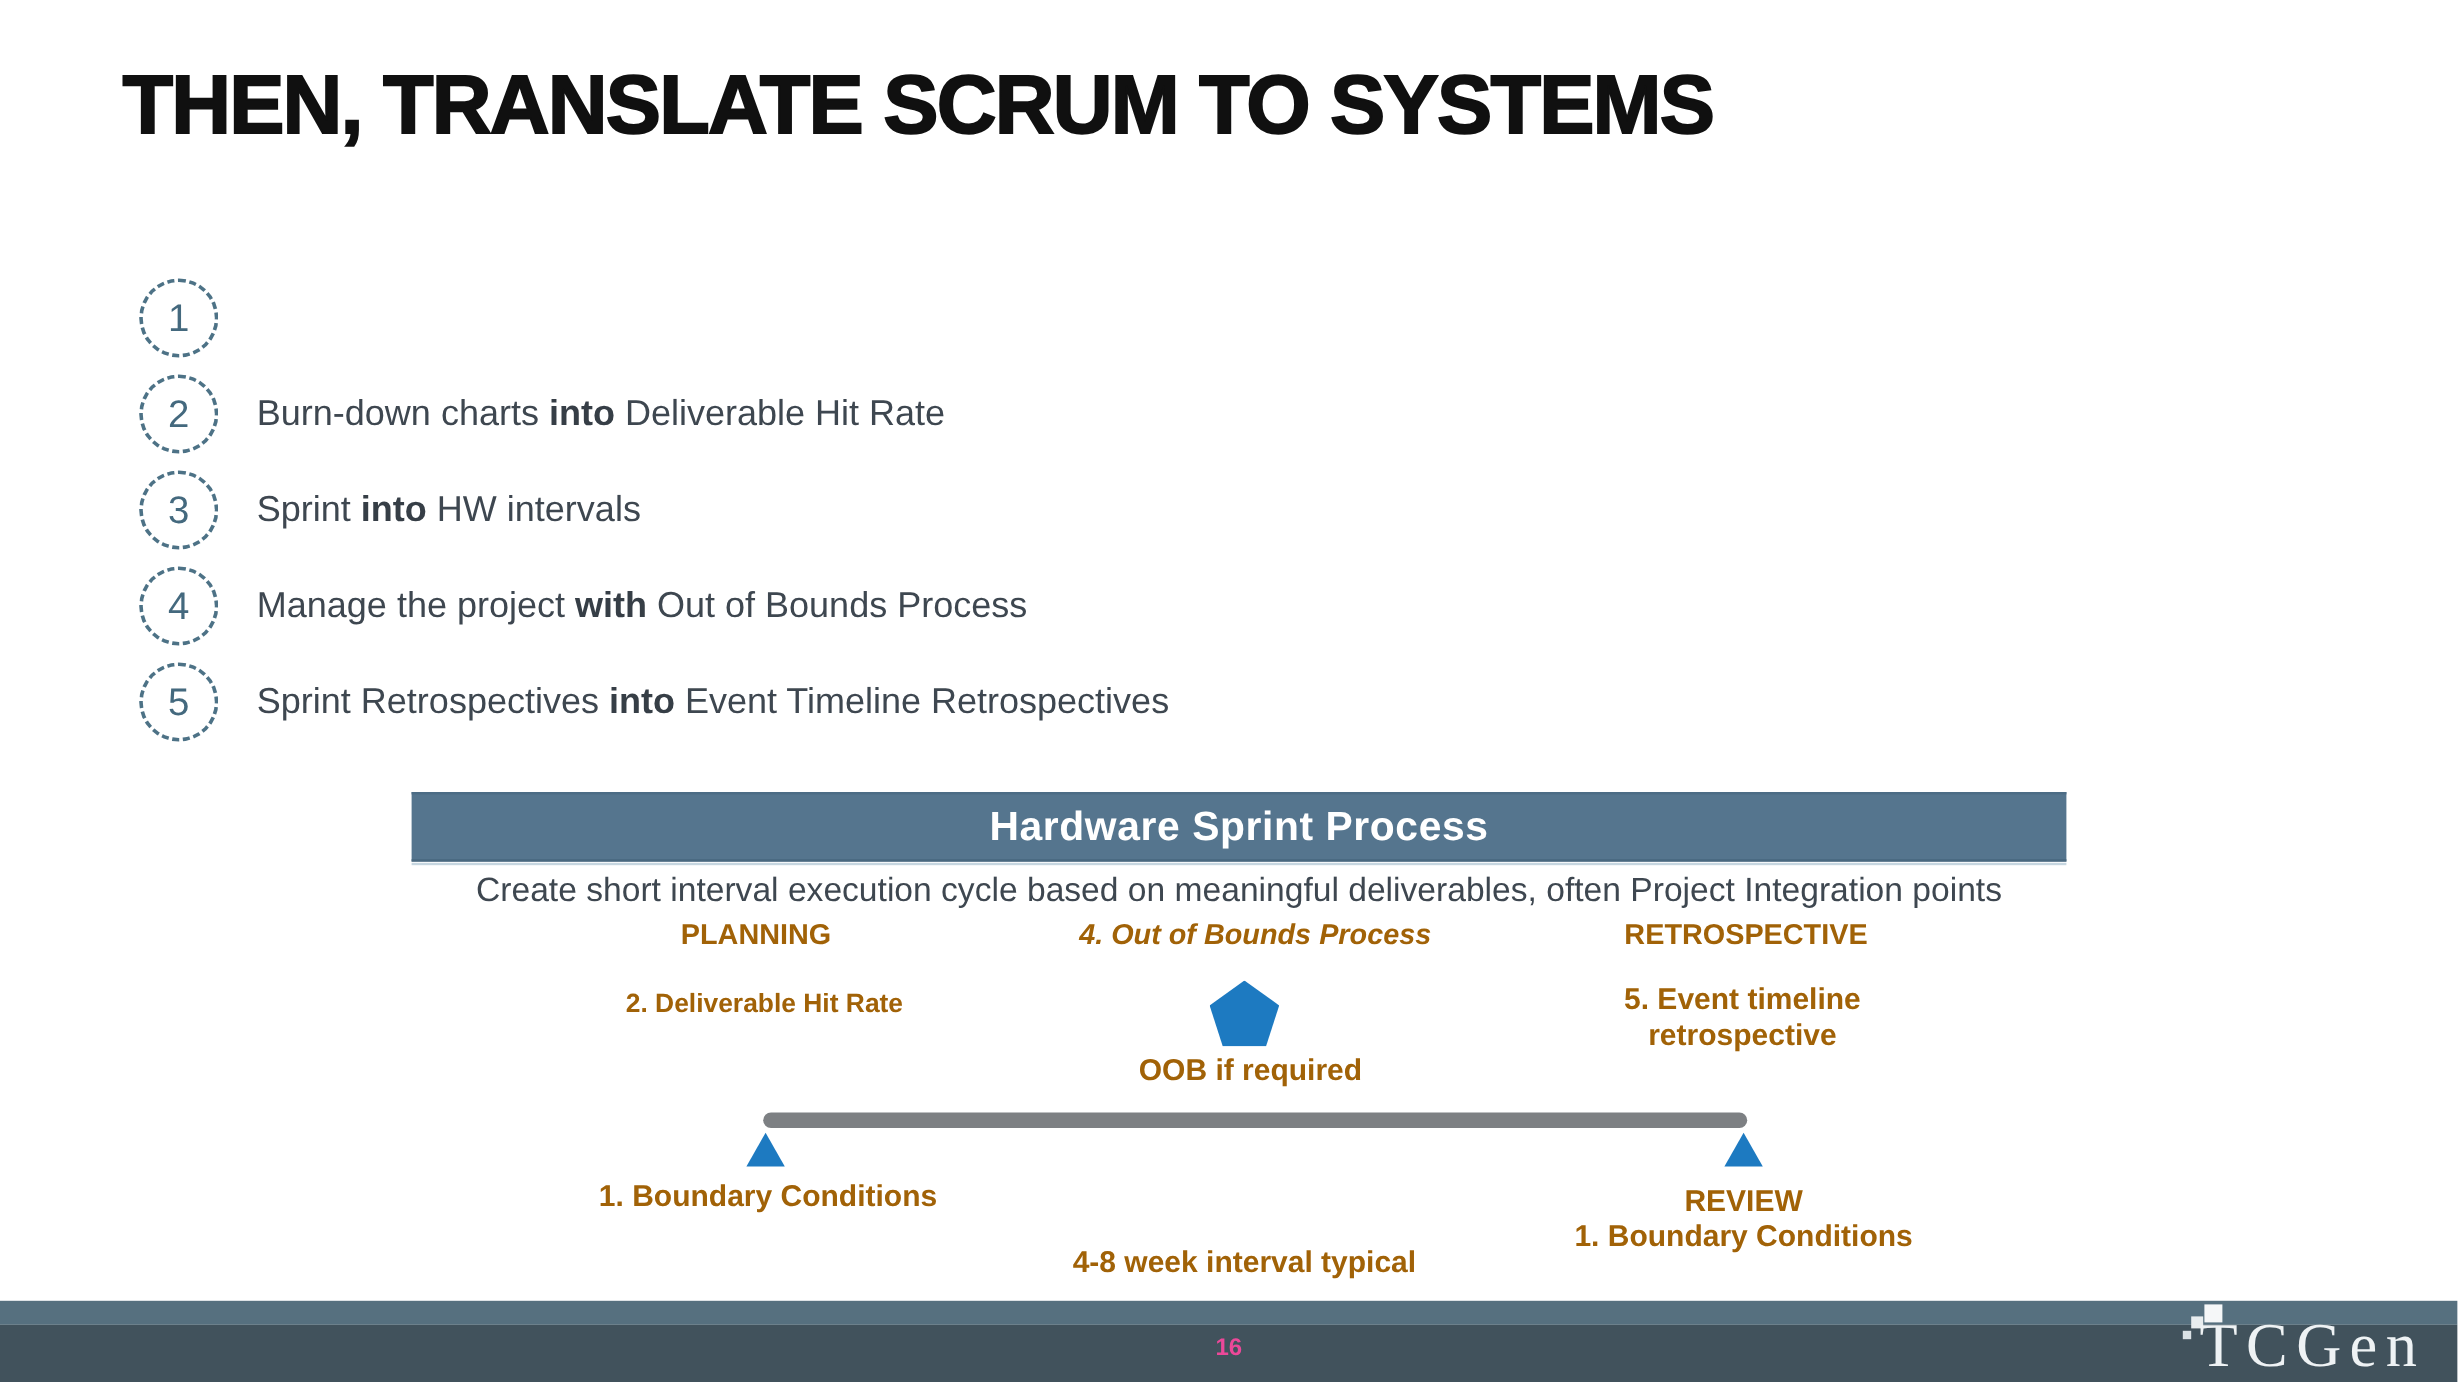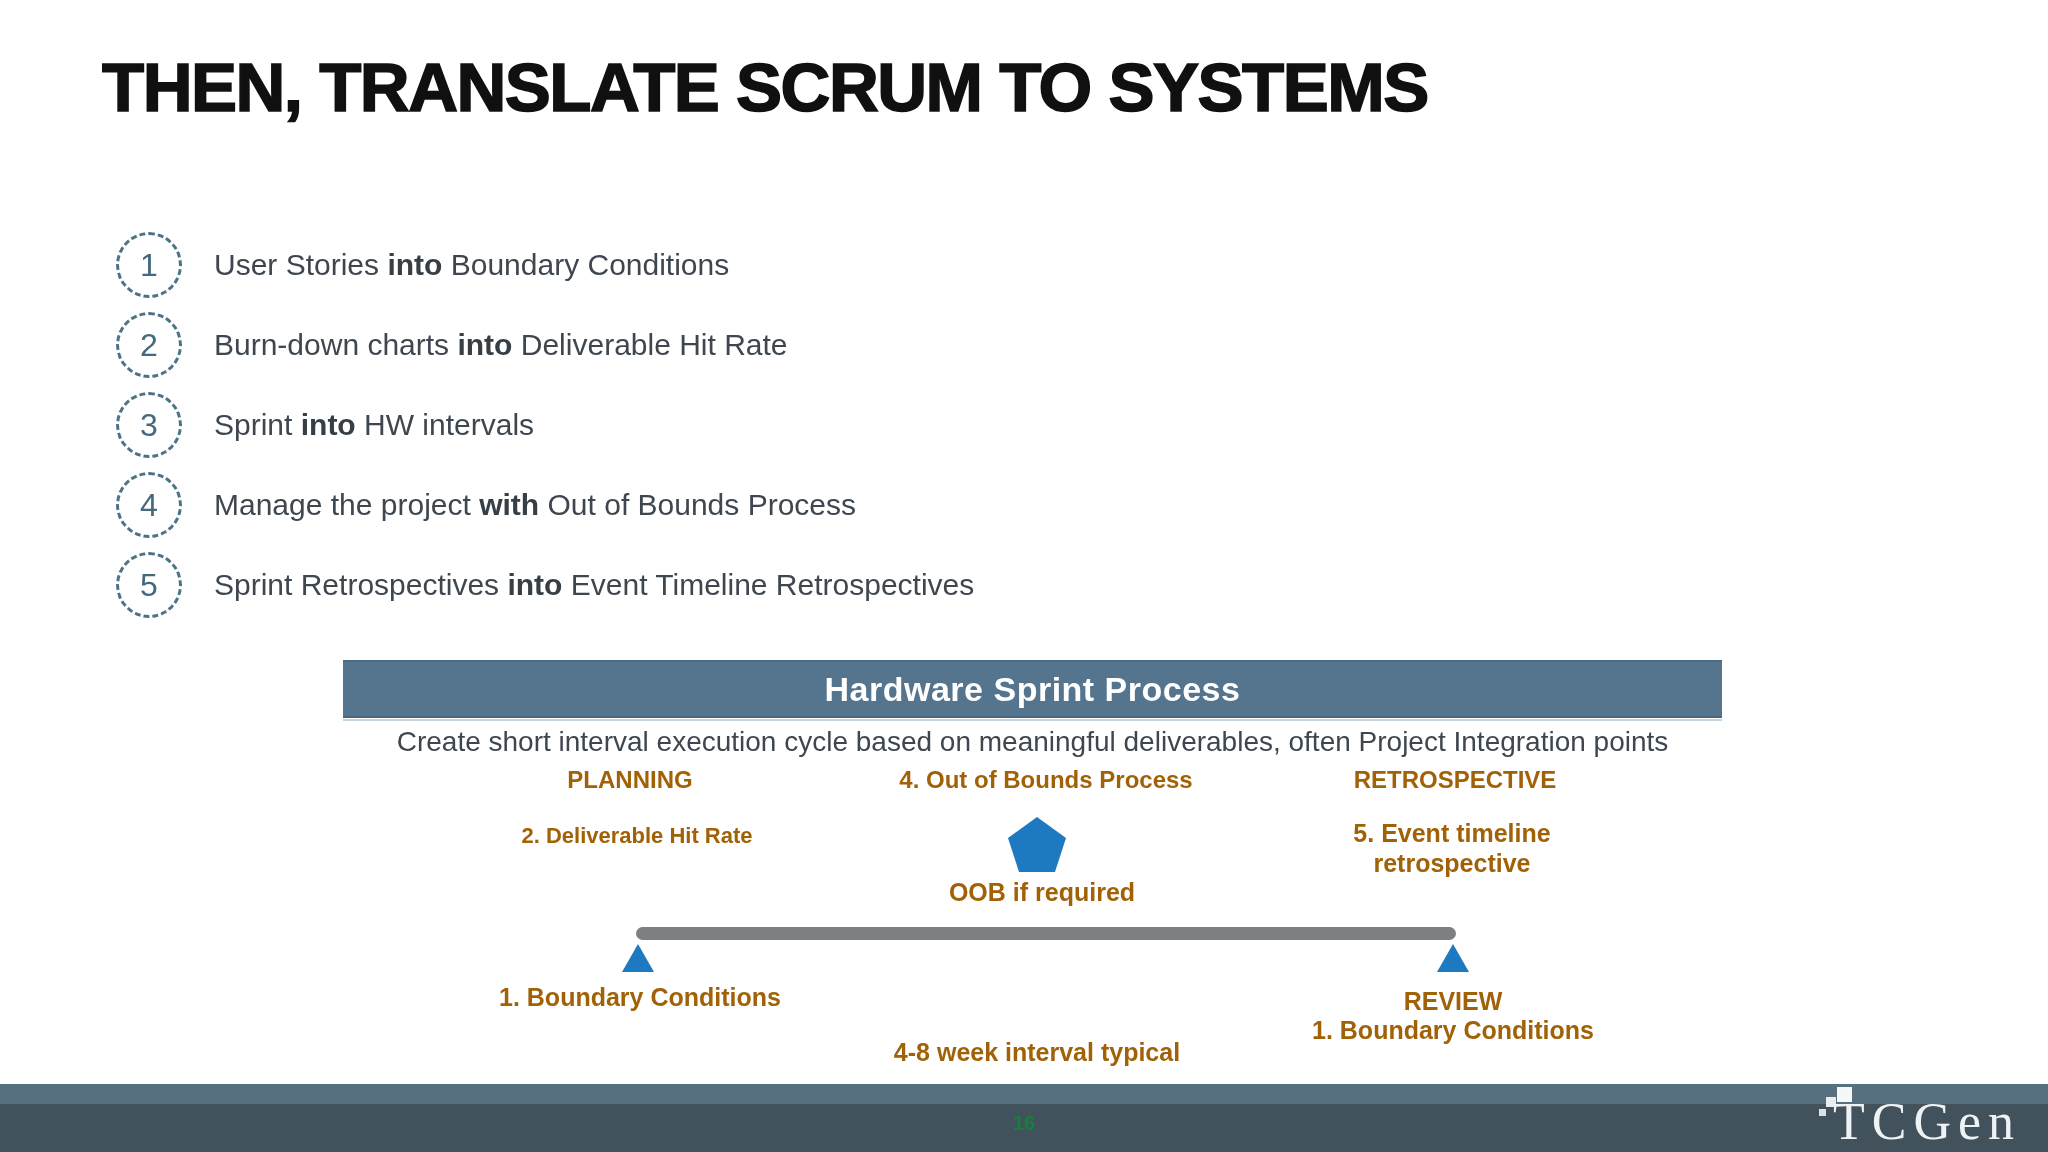--- a/index.html
+++ b/index.html
@@ -41,21 +41,21 @@
     background:#c6d6e0;
   }
   .diag-title{color:#ffffff;font-size:34px;font-weight:bold;letter-spacing:0.5px;}
   .diag-subtitle{
     position:absolute;left:343px;top:726px;width:1379px;
     text-align:center;font-size:28px;color:#3e4750;
   }
   .dlabel{position:absolute;text-align:center;font-weight:bold;color:#a16207;}
   .col-head{top:766px;font-size:24px;}
   .col-planning{left:480px;width:300px;}
-  .col-oob{left:846px;width:400px;}
+  .col-oob{left:846px;width:400px;font-style:italic;}
   .col-retro{left:1305px;width:300px;}
   .lbl-deliverable{left:437px;width:400px;top:823px;font-size:22px;}
   .lbl-event{left:1302px;width:300px;top:818px;font-size:25px;line-height:30px;}
   .lbl-oobreq{left:892px;width:300px;top:878px;font-size:25px;}
   .lbl-boundary-left{left:440px;width:400px;top:983px;font-size:25px;}
   .lbl-review{left:1253px;width:400px;top:987px;font-size:25px;line-height:29px;}
   .lbl-interval{left:837px;width:400px;top:1038px;font-size:25px;}
   .pentagon{
     position:absolute;left:1008px;top:817px;width:58px;height:55px;
     background:#1d7ac1;
@@ -70,21 +70,21 @@
     border-left:16px solid transparent;border-right:16px solid transparent;
     border-bottom:28px solid #1d7ac1;
   }
   .tri-left{left:622px;top:944px;}
   .tri-right{left:1437px;top:944px;}
   
   .band-light{position:absolute;left:0;top:1084px;width:2048px;height:20px;background:#56707f;}
   .band-dark{position:absolute;left:0;top:1104px;width:2048px;height:48px;background:#41525c;}
   .page-num{
     position:absolute;left:0;top:1112px;width:2048px;text-align:center;
-    color:#15803d;font-size:20px;font-weight:bold;
+    color:#ec4899;font-size:20px;font-weight:bold;
   }
   .logo-text{
     position:absolute;left:1833px;top:1096px;
     font-family:"Liberation Serif",serif;font-size:52px;line-height:1.0;
     color:#eef2f4;letter-spacing:7px;
   }
   .logo-sq{position:absolute;}
   .sq-large{left:1837px;top:1087px;width:15px;height:15px;background:#f5f7f8;}
   .sq-mid{left:1826px;top:1097px;width:10px;height:10px;background:#e8edef;}
   .sq-small{left:1819px;top:1109px;width:7px;height:7px;background:#dbe2e6;}
@@ -94,21 +94,20 @@
 
 <div class="slide">
 
   <div class="title">THEN, TRANSLATE SCRUM TO SYSTEMS</div>
 
   <div class="xlist">
     <div class="xrow">
       <div class="numcircle">
           <span>1</span>
         </div>
-      <div class="xtext"><span>User Stories </span><b>into</b><span> Boundary Conditions</span></div>
     </div>
     <div class="xrow">
       <div class="numcircle">
           <span>2</span>
         </div>
       <div class="xtext"><span>Burn-down charts </span><b>into</b><span> Deliverable Hit Rate</span></div>
     </div>
     <div class="xrow">
       <div class="numcircle">
           <span>3</span>

